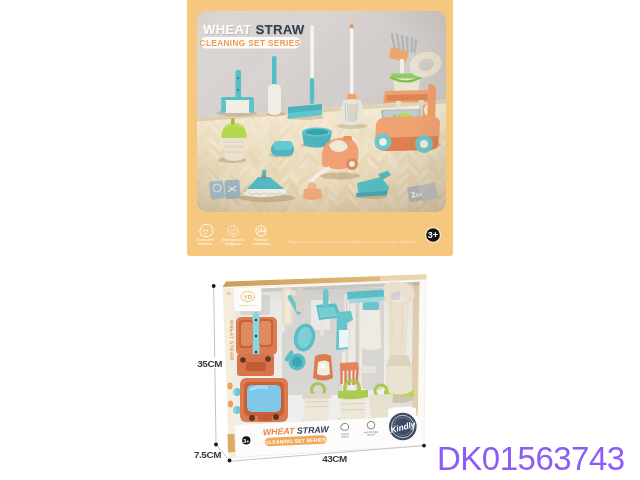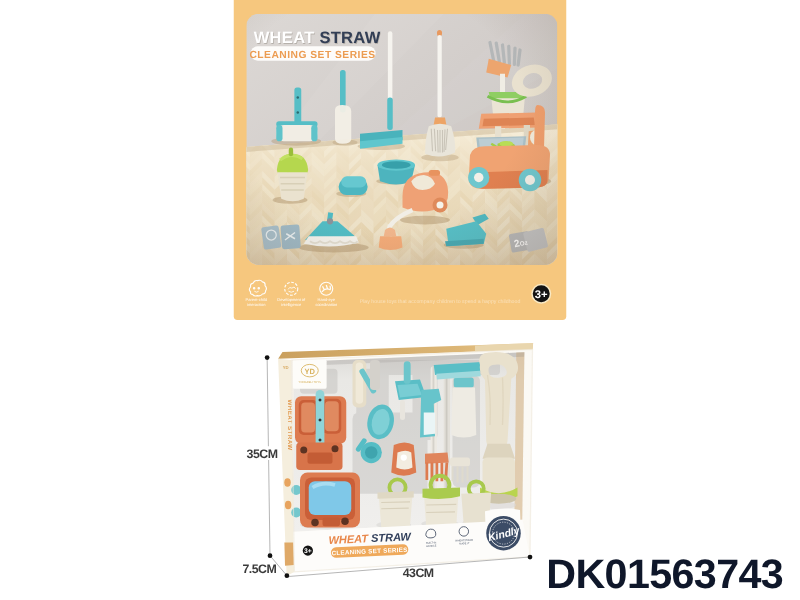--- a/index.html
+++ b/index.html
@@ -1315,15 +1315,15 @@
  <circle cx="216" cy="444.5" r="1.9"></circle>
  <circle cx="229.5" cy="460.5" r="1.9"></circle>
  <circle cx="424" cy="445.6" r="1.9"></circle>
 </g>
 <rect x="199" y="357" width="21" height="11" fill="#fff"></rect>
 <text x="222" y="366.8" font-size="9.9" font-weight="bold" fill="#3a3a3a" text-anchor="end" letter-spacing="-0.4">35CM</text>
 <text x="221" y="458" font-size="9.9" font-weight="bold" fill="#3a3a3a" text-anchor="end" letter-spacing="-0.4">7.5CM</text>
 <text x="334.5" y="461.5" font-size="9.9" font-weight="bold" fill="#3a3a3a" text-anchor="middle" letter-spacing="-0.4">43CM</text>
 </svg>
 
-<div class="abs" style="left:437px;top:440px;width:200px;font-size:33px;font-weight:bold;color:#0f172a;letter-spacing:-0.5px;">DK01563743</div>
+<div class="abs" style="left:437px;top:440px;width:200px;font-size:33px;font-weight:normal;color:#8b5cf6;letter-spacing:-0.5px;">DK01563743</div>
 
 </div>
 
 </body></html>

